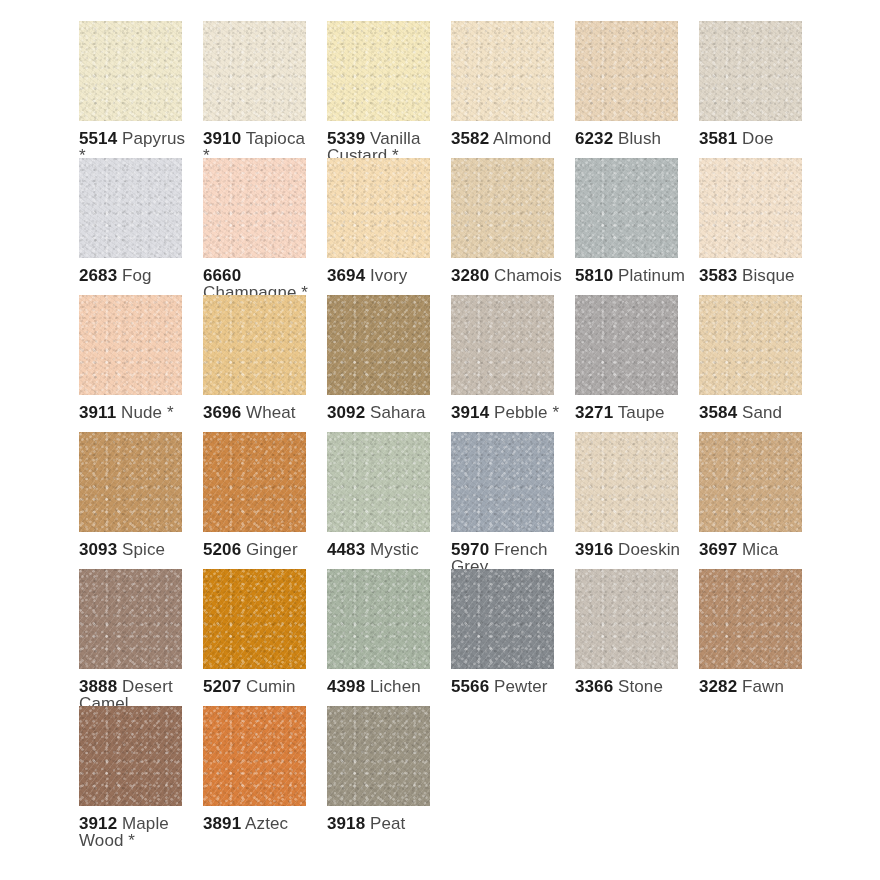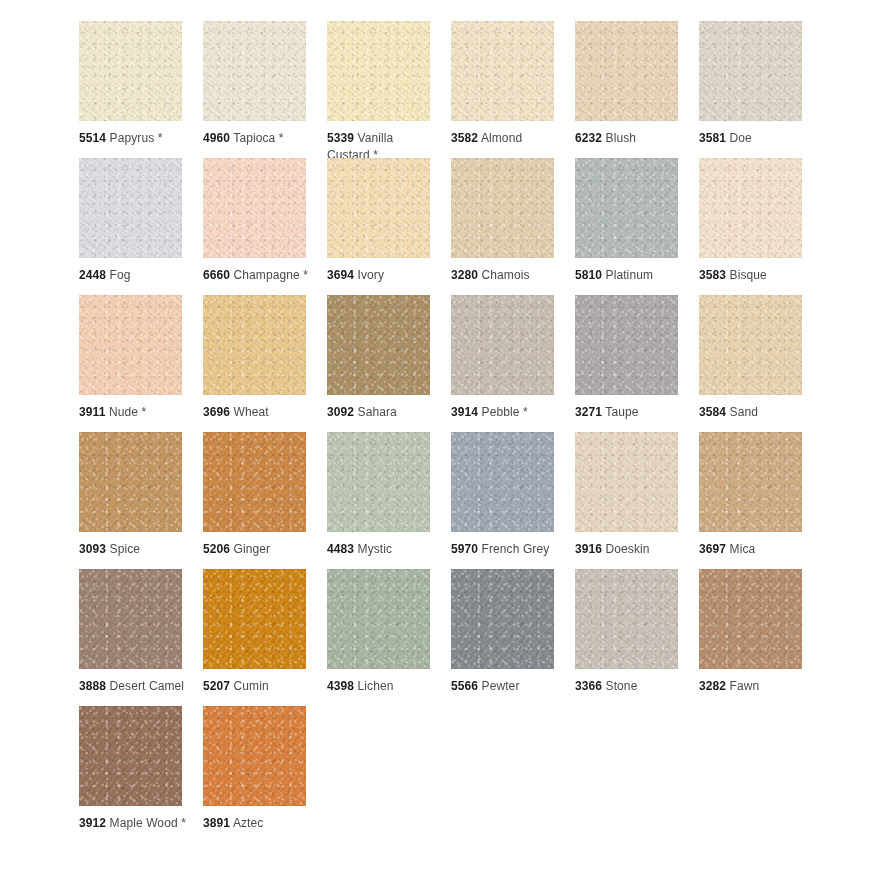--- a/index.html
+++ b/index.html
@@ -75,21 +75,21 @@
     inset: 0;
     pointer-events: none;
     background-image:
       repeating-linear-gradient(38deg, rgba(0,0,0,.035) 0 1px, transparent 1px 4px),
       repeating-linear-gradient(-52deg, rgba(255,255,255,.10) 0 1px, transparent 1px 5px),
       repeating-linear-gradient(100deg, rgba(0,0,0,.022) 0 1px, transparent 1px 7px);
   }
 
   .swatch-label {
     margin-top: 9px;
-    font-size: 12px;
+    font-size: 17px;
     line-height: 17px;
     color: #3f3f3f;
     letter-spacing: .1px;
     width: 112px;
   }
   .swatch-code {
     font-weight: bold;
     color: #1c1c1c;
   }
   .swatch-name {
@@ -101,41 +101,41 @@
 <body style="background-color: rgb(255, 255, 255);">
 
 <div id="swatch-sheet">
   <div class="swatch-grid">
       <div class="swatch-cell">
         <div class="swatch-chip" style="background-color: rgb(240, 233, 204);"></div>
         <div class="swatch-label"><span class="swatch-code">5514</span> <span class="swatch-name">Papyrus *</span></div>
       </div>
       <div class="swatch-cell">
         <div class="swatch-chip" style="background-color: rgb(238, 230, 212);"></div>
-        <div class="swatch-label"><span class="swatch-code">4960</span> <span class="swatch-name">Tapioca *</span></div>
+        <div class="swatch-label"><span class="swatch-code">3910</span> <span class="swatch-name">Tapioca *</span></div>
       </div>
       <div class="swatch-cell">
         <div class="swatch-chip" style="background-color: rgb(245, 233, 189);"></div>
         <div class="swatch-label"><span class="swatch-code">5339</span> <span class="swatch-name">Vanilla Custard *</span></div>
       </div>
       <div class="swatch-cell">
         <div class="swatch-chip" style="background-color: rgb(242, 226, 198);"></div>
         <div class="swatch-label"><span class="swatch-code">3582</span> <span class="swatch-name">Almond</span></div>
       </div>
       <div class="swatch-cell">
         <div class="swatch-chip" style="background-color: rgb(233, 212, 184);"></div>
         <div class="swatch-label"><span class="swatch-code">6232</span> <span class="swatch-name">Blush</span></div>
       </div>
       <div class="swatch-cell">
         <div class="swatch-chip" style="background-color: rgb(222, 214, 200);"></div>
         <div class="swatch-label"><span class="swatch-code">3581</span> <span class="swatch-name">Doe</span></div>
       </div>
       <div class="swatch-cell">
         <div class="swatch-chip" style="background-color: rgb(220, 221, 226);"></div>
-        <div class="swatch-label"><span class="swatch-code">2448</span> <span class="swatch-name">Fog</span></div>
+        <div class="swatch-label"><span class="swatch-code">2683</span> <span class="swatch-name">Fog</span></div>
       </div>
       <div class="swatch-cell">
         <div class="swatch-chip" style="background-color: rgb(248, 215, 196);"></div>
         <div class="swatch-label"><span class="swatch-code">6660</span> <span class="swatch-name">Champagne *</span></div>
       </div>
       <div class="swatch-cell">
         <div class="swatch-chip" style="background-color: rgb(246, 221, 180);"></div>
         <div class="swatch-label"><span class="swatch-code">3694</span> <span class="swatch-name">Ivory</span></div>
       </div>
       <div class="swatch-cell">
@@ -223,14 +223,18 @@
         <div class="swatch-label"><span class="swatch-code">3282</span> <span class="swatch-name">Fawn</span></div>
       </div>
       <div class="swatch-cell">
         <div class="swatch-chip" style="background-color: rgb(150, 112, 90);"></div>
         <div class="swatch-label"><span class="swatch-code">3912</span> <span class="swatch-name">Maple Wood *</span></div>
       </div>
       <div class="swatch-cell">
         <div class="swatch-chip" style="background-color: rgb(218, 127, 60);"></div>
         <div class="swatch-label"><span class="swatch-code">3891</span> <span class="swatch-name">Aztec</span></div>
       </div>
+      <div class="swatch-cell">
+        <div class="swatch-chip" style="background-color: rgb(156, 149, 132);"></div>
+        <div class="swatch-label"><span class="swatch-code">3918</span> <span class="swatch-name">Peat</span></div>
+      </div>
     </div>
 </div>
 
 </body></html>

